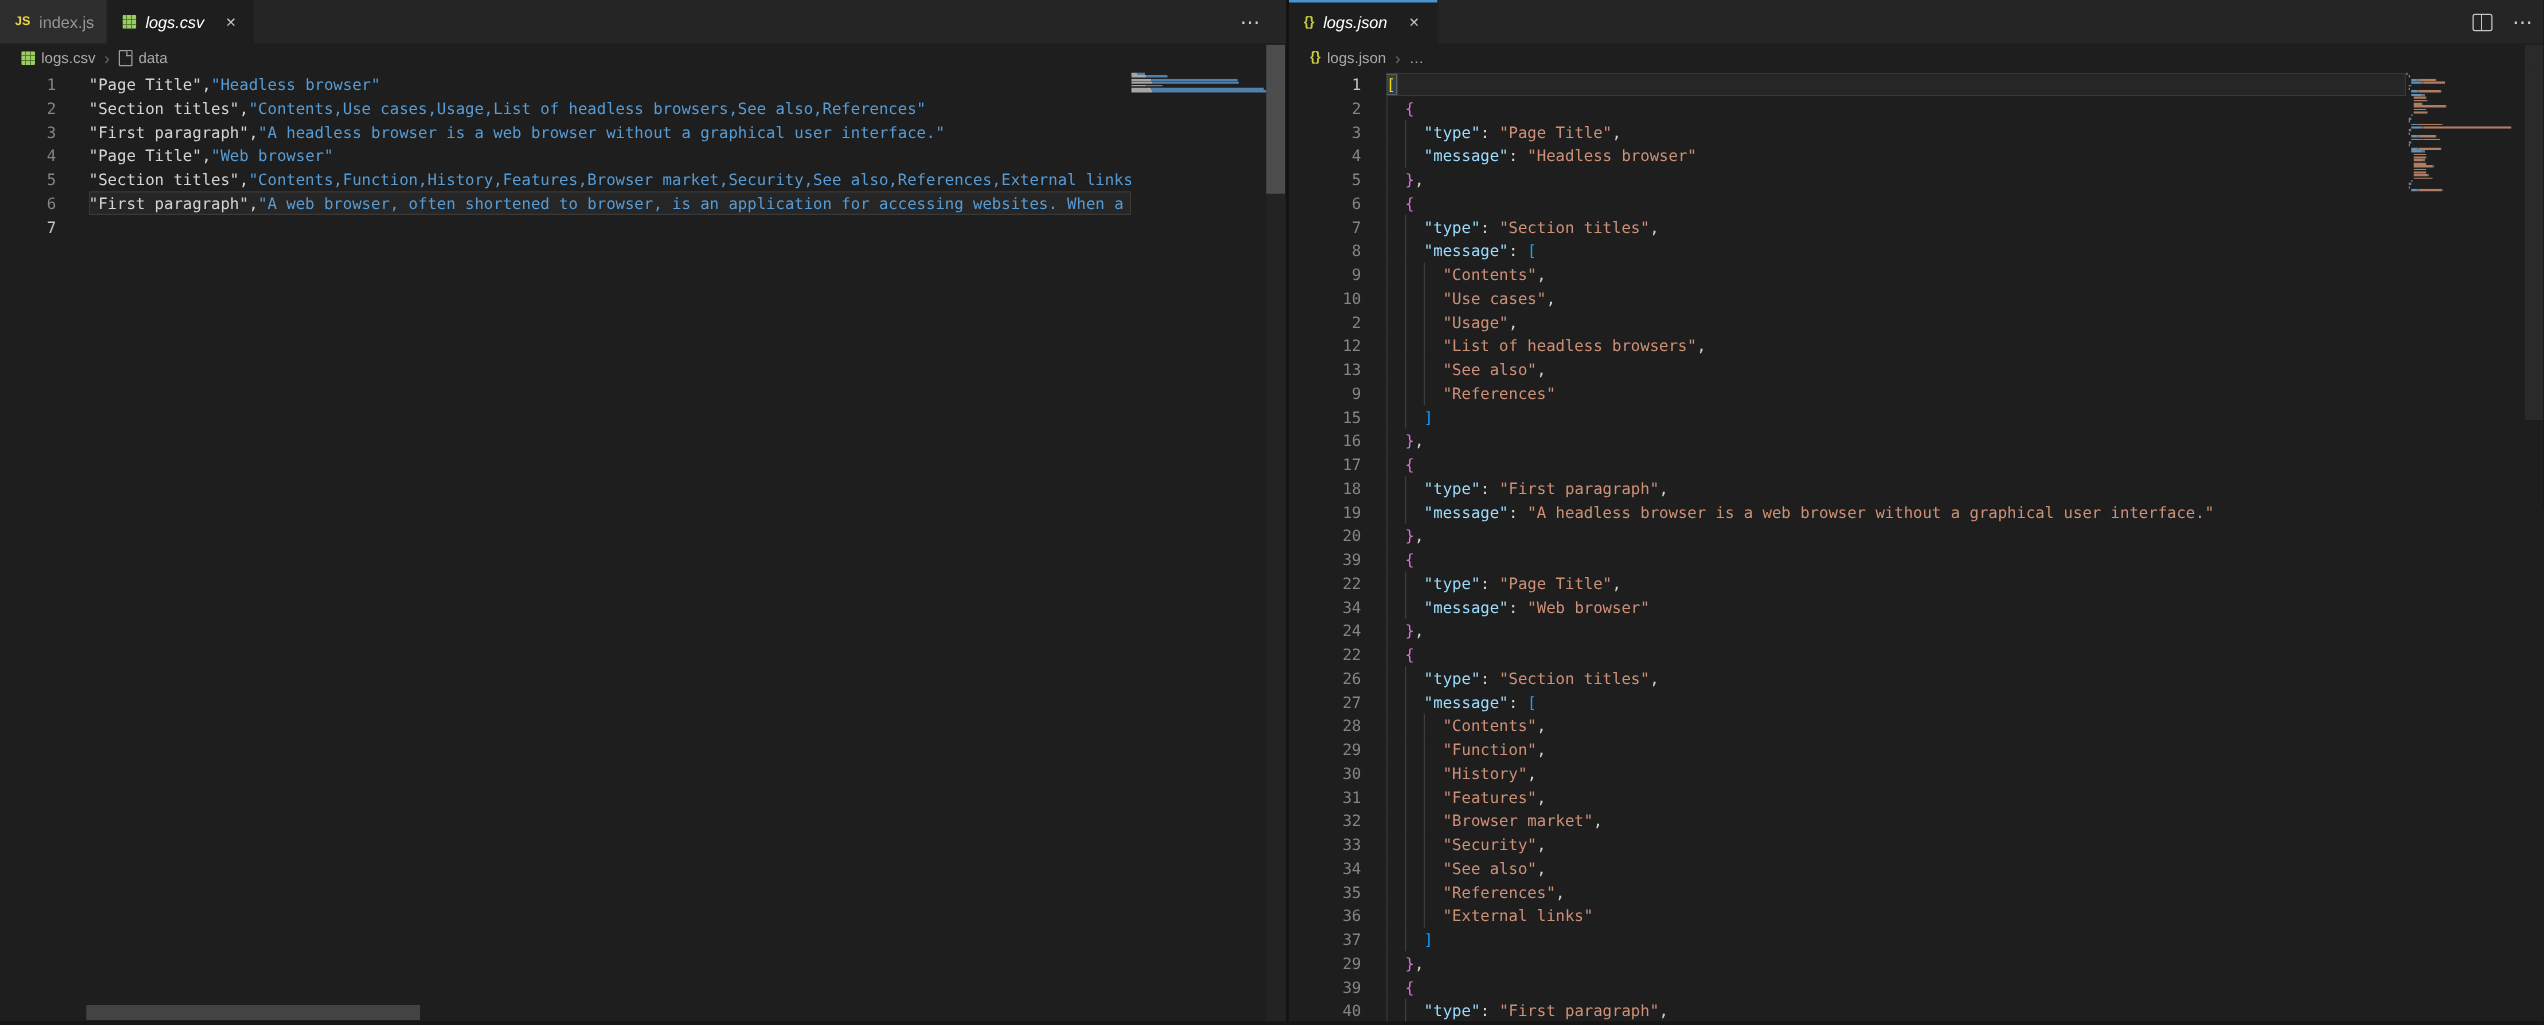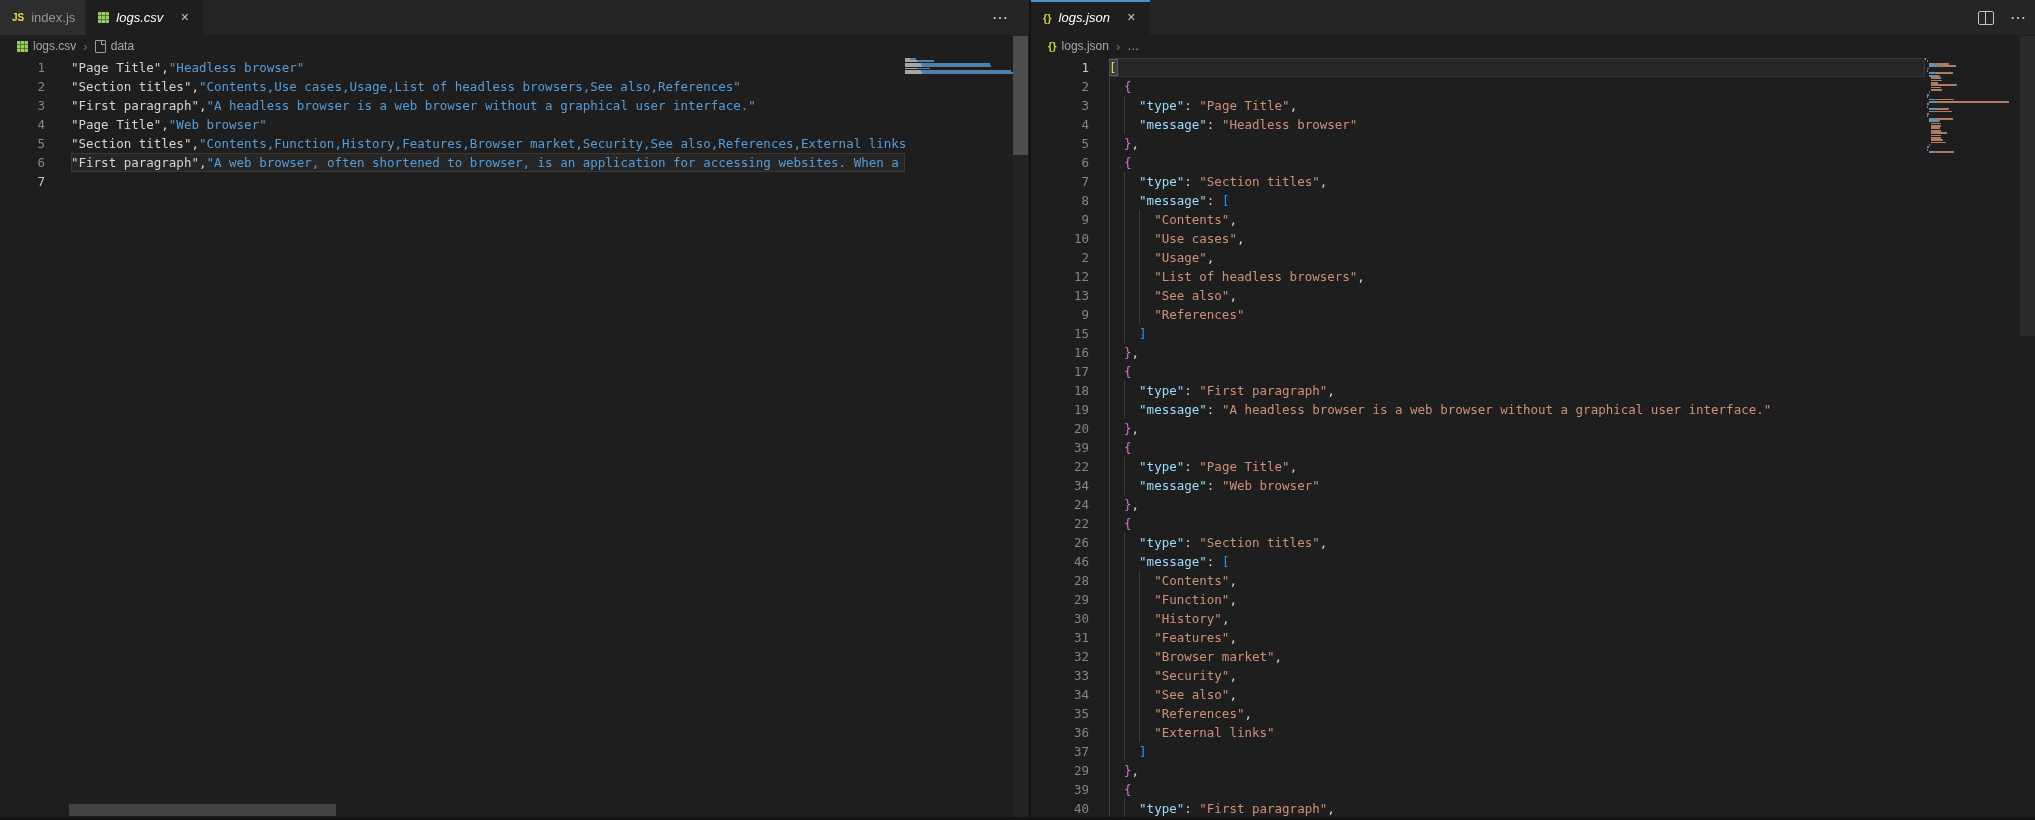--- a/index.html
+++ b/index.html
@@ -188,21 +188,21 @@
           <div class="ln">17</div>
           <div class="ln">18</div>
           <div class="ln">19</div>
           <div class="ln">20</div>
           <div class="ln">39</div>
           <div class="ln">22</div>
           <div class="ln">34</div>
           <div class="ln">24</div>
           <div class="ln">22</div>
           <div class="ln">26</div>
-          <div class="ln">46</div>
+          <div class="ln">27</div>
           <div class="ln">28</div>
           <div class="ln">29</div>
           <div class="ln">30</div>
           <div class="ln">31</div>
           <div class="ln">32</div>
           <div class="ln">33</div>
           <div class="ln">34</div>
           <div class="ln">35</div>
           <div class="ln">36</div>
           <div class="ln">37</div>

